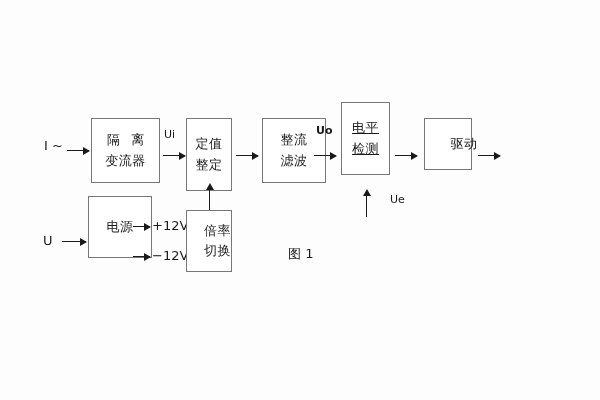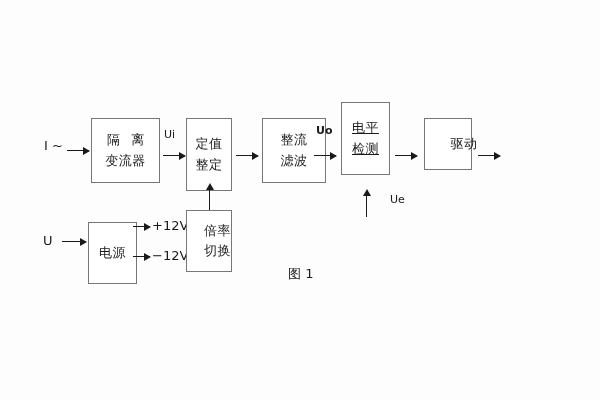--- a/index.html
+++ b/index.html
@@ -62,21 +62,20 @@
     width:0;height:0;
     border-left:4px solid transparent;
     border-right:4px solid transparent;
     border-bottom:7px solid #1a1a1a;
   }
   .caption{
     position:absolute;
     font-size:13px;
     color:#1a1a1a;
     white-space:nowrap;
-    margin-top:20px;
   }
 </style>
 </head>
 <body>
 
 <div id="diagram">
 
   <div class="lbl" style="left:44px;top:138px;">I ~</div>
   <div class="arrow-h" style="left:67px;top:150px;width:22px;"></div>
 
@@ -113,21 +112,21 @@
   <div class="box" style="left:424px;top:118px;width:48px;height:52px;padding-left:32px;">
     <span class="ln">驱动</span>
   </div>
 
   <div class="arrow-h" style="left:478px;top:155px;width:22px;"></div>
 
 
   <div class="lbl" style="left:43px;top:233px;">U</div>
   <div class="arrow-h" style="left:62px;top:241px;width:24px;"></div>
 
-  <div class="box" style="left:88px;top:222px;width:49px;height:62px;">
+  <div class="box" style="left:88px;top:196px;width:64px;height:62px;">
     <span class="ln">电源</span>
   </div>
 
   <div class="arrow-h" style="left:133px;top:226px;width:17px;"></div>
   <div class="lbl" style="left:152px;top:218px;">+12V</div>
 
   <div class="arrow-h" style="left:133px;top:256px;width:17px;"></div>
   <div class="lbl" style="left:152px;top:248px;">−12V</div>
 
   <div class="box" style="left:186px;top:210px;width:46px;height:62px;align-items:flex-end;">

